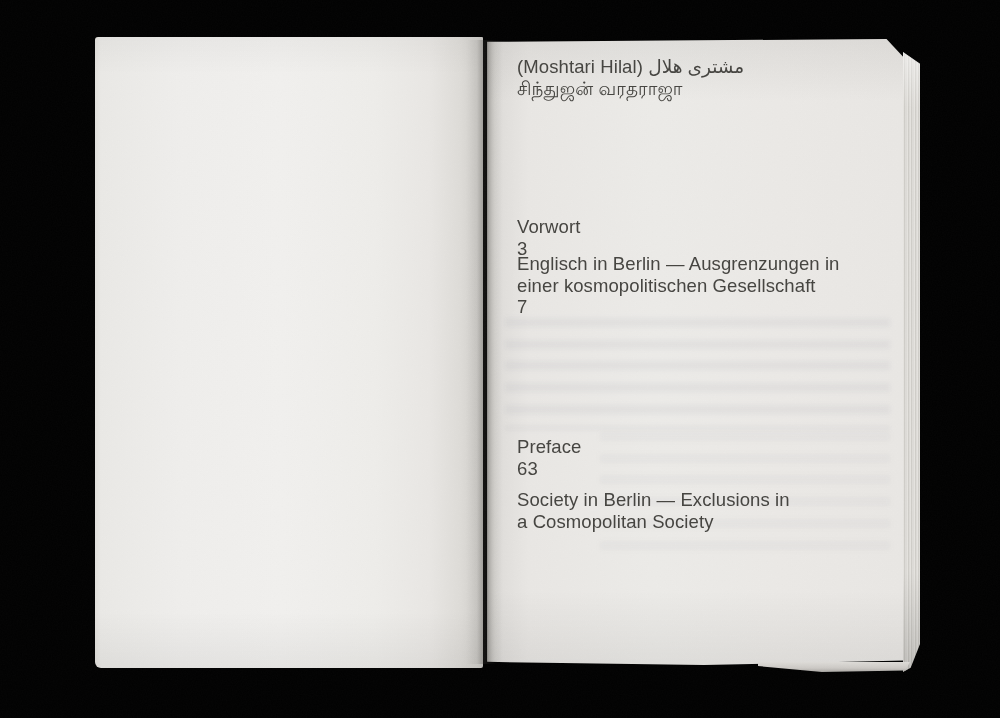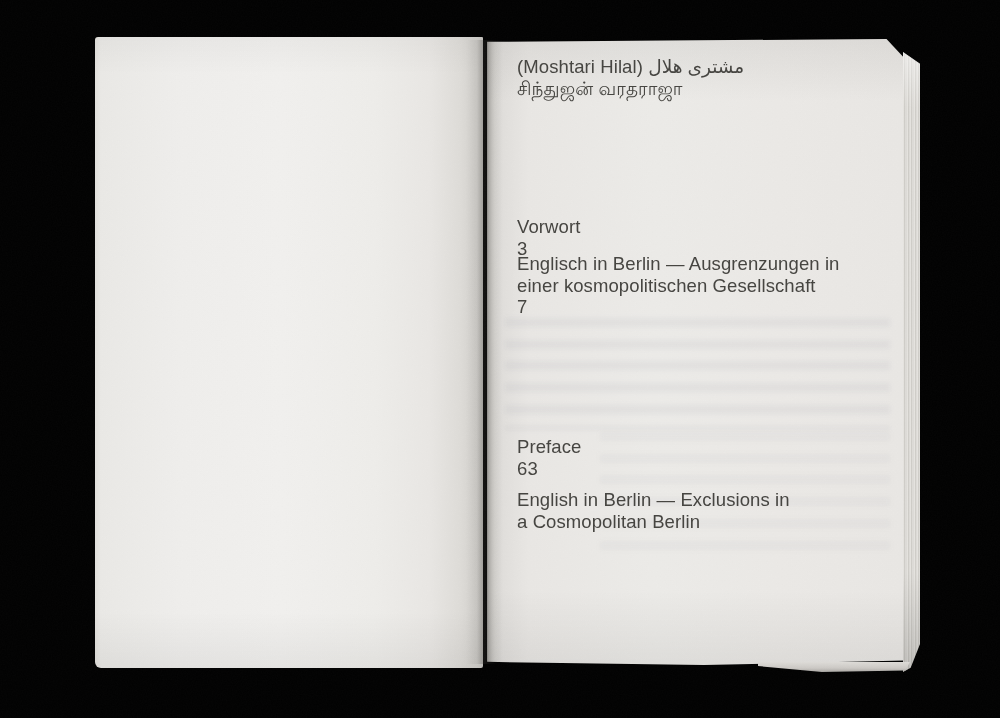--- a/index.html
+++ b/index.html
@@ -168,22 +168,22 @@
       <div>einer kosmopolitischen Gesellschaft</div>
       <div>7</div>
     </div>
 
     <div class="text-group g-preface">
       <div>Preface</div>
       <div>63</div>
     </div>
 
     <div class="text-group g-english">
-      <div>English in Berlin — Exclusions in</div>
-      <div>a Cosmopolitan Berlin</div>
+      <div>Society in Berlin — Exclusions in</div>
+      <div>a Cosmopolitan Society</div>
     </div>
 
   </div>
 
   <svg class="grain" width="1000" height="718" xmlns="http://www.w3.org/2000/svg">
     <filter id="grainF" x="0" y="0" width="100%" height="100%">
       <feTurbulence type="fractalNoise" baseFrequency="0.8" numOctaves="2" stitchTiles="stitch"></feTurbulence>
       <feColorMatrix type="matrix" values="0 0 0 0 0.45  0 0 0 0 0.44  0 0 0 0 0.43  0 0 0 0.7 0"></feColorMatrix>
     </filter>
     <rect width="1000" height="718" filter="url(#grainF)"></rect>

